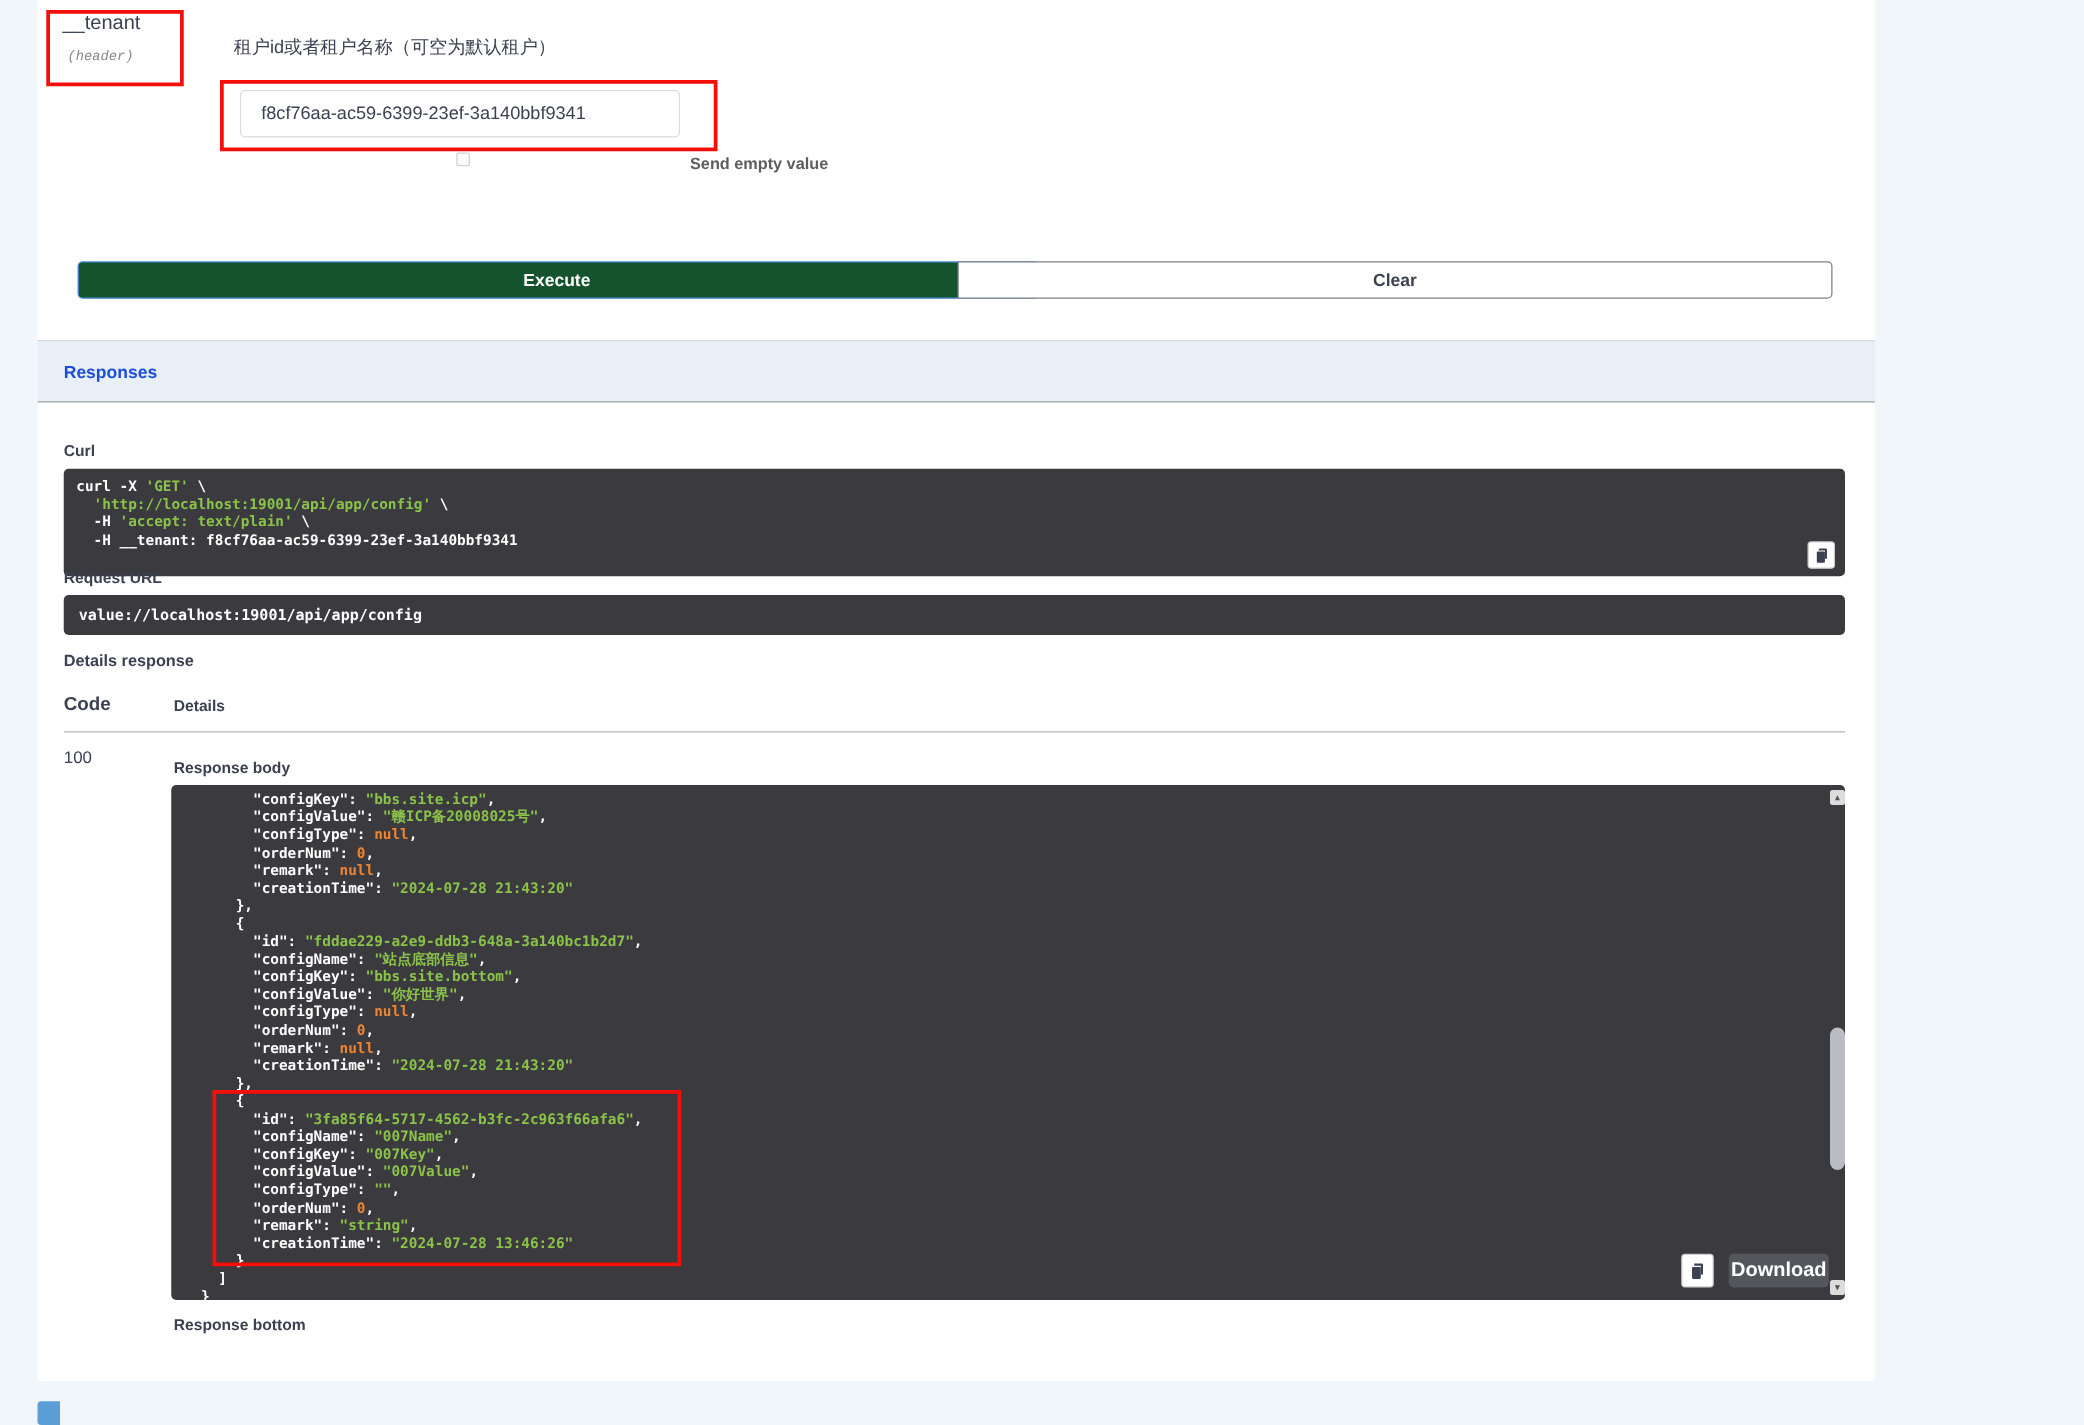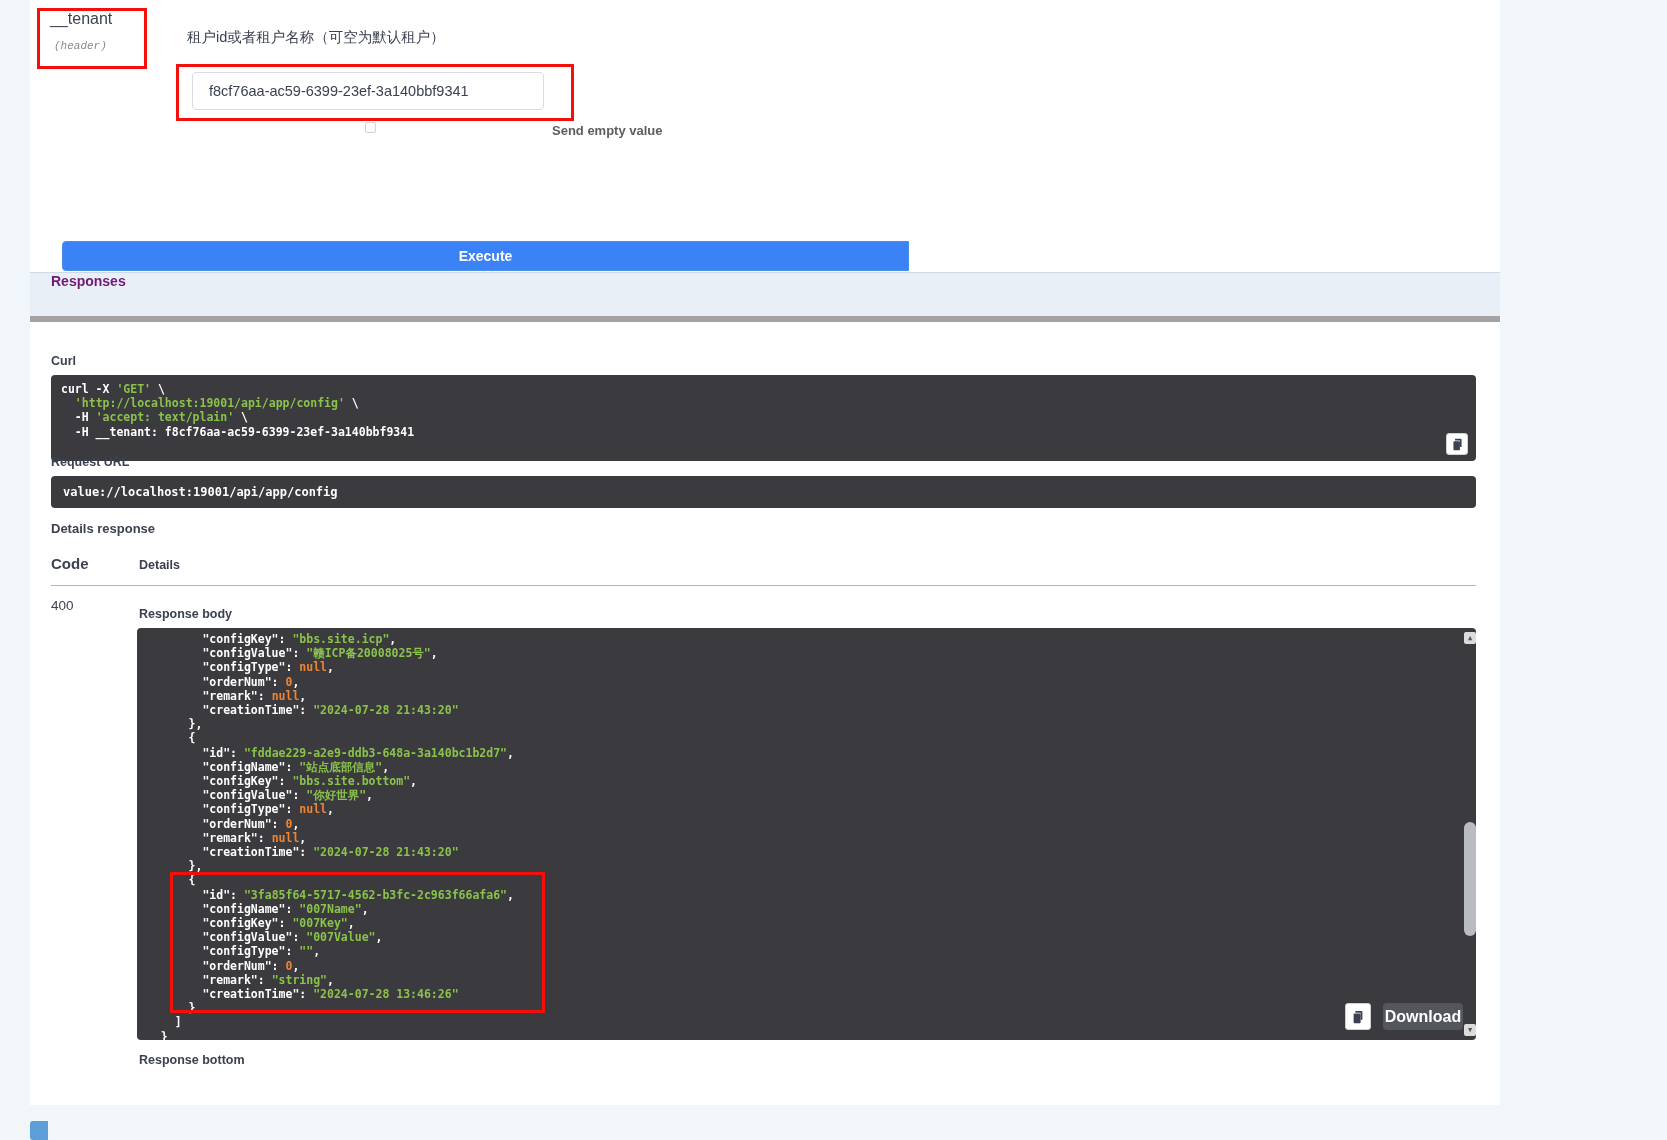--- a/index.html
+++ b/index.html
@@ -25,38 +25,37 @@
   }
   .send-empty-checkbox {
     position:absolute; left:335px; top:122px; width:11px; height:11px;
     border:1px solid #d2d2d2; background:#fbfbfb; border-radius:2px;
   }
   .send-empty-label {
     position:absolute; left:522px; top:123px; font-size:13px; font-weight:bold; color:#5e5e5e;
   }
   
   .btn-execute {
-    position:absolute; left:32px; top:209px; width:847px; height:30px;
-    background:#3b82f6; color:#fff; font-weight:bold; font-size:14px;
+    position:absolute; left:32px; top:209px; width:767px; height:30px;
+    background:#14532d; color:#fff; font-weight:bold; font-size:14px;
     border:1px solid #4990e2; border-radius:4px 0 0 4px; cursor:pointer;
     font-family:"Liberation Sans", sans-serif;
-    margin-top:32px;
   }
   .btn-clear {
     position:absolute; left:736px; top:209px; width:700px; height:30px;
     background:#fff; color:#3b4151; font-weight:bold; font-size:14px;
     border:1px solid #7d8086; border-radius:0 4px 4px 0; cursor:pointer;
     font-family:"Liberation Sans", sans-serif;
   }
   
   .responses-header {
     position:absolute; left:0; top:272px; width:1470px; height:50px;
-    background:#e8eff7; border-top:1px solid #cfd9e3; border-bottom:6px solid #a3a3a3;
-    display:flex; align-items:flex-start; padding-left:21px;
-    font-size:14px; font-weight:bold; color:#701a75;
+    background:#e8eff7; border-top:1px solid #cfd9e3; border-bottom:1px solid #a3a3a3;
+    display:flex; align-items:center; padding-left:21px;
+    font-size:14px; font-weight:bold; color:#1d4ed8;
   }
   .lbl { position:absolute; font-size:12.5px; font-weight:bold; color:#3b4151; }
   .lbl-curl   { left:21px; top:354px; }
   .lbl-requrl { left:21px; top:455px; }
   .lbl-server { left:21px; top:521px; font-size:13px; }
   .lbl-code   { left:21px; top:555px; font-size:15px; }
   .lbl-details{ left:109px; top:558px; }
   .lbl-respbody { left:109px; top:607px; }
   .lbl-respheaders { left:109px; top:1053px; }
   .table-divider { position:absolute; left:21px; top:585px; width:1425px; border-bottom:1px solid #b4b4b4; }
@@ -117,20 +116,21 @@
   <div class="content">
 
     <div class="param-name">__tenant</div>
     <div class="param-in">(header)</div>
     <div class="param-desc">租户id或者租户名称（可空为默认租户）</div>
     <input class="param-input" type="text" value="f8cf76aa-ac59-6399-23ef-3a140bbf9341" style="">
     <span class="send-empty-checkbox"></span>
     <span class="send-empty-label">Send empty value</span>
 
     <button class="btn-execute">Execute</button>
+    <button class="btn-clear">Clear</button>
 
     <div class="responses-header">
       <span>Responses</span>
     </div>
 
     <div class="lbl lbl-curl">Curl</div>
     <div class="code-dark curl-block">
       <pre id="curl-code"><div class="code-line"><span class="tok-p">curl -X </span><span class="tok-s">'GET'</span><span class="tok-p"> \</span></div><div class="code-line"><span class="tok-p">  </span><span class="tok-s">'http://localhost:19001/api/app/config'</span><span class="tok-p"> \</span></div><div class="code-line"><span class="tok-p">  -H </span><span class="tok-s">'accept: text/plain'</span><span class="tok-p"> \</span></div><div class="code-line"><span class="tok-p">  -H __tenant: f8cf76aa-ac59-6399-23ef-3a140bbf9341</span></div></pre>
       <div class="copy-btn copy-curl">
         <svg width="13" height="13" viewBox="0 0 16 16">
@@ -142,21 +142,21 @@
 
     <div class="lbl lbl-requrl">Request URL</div>
     <div class="code-dark url-block">
       <span class="tok-p">value://localhost:19001/api/app/config</span>
     </div>
 
     <div class="lbl lbl-server">Details response</div>
     <div class="lbl lbl-code">Code</div>
     <div class="lbl lbl-details">Details</div>
     <div class="table-divider"></div>
-    <div class="status-code">400</div>
+    <div class="status-code">100</div>
 
     <div class="lbl lbl-respbody">Response body</div>
     <div class="code-dark respbody-block">
       <pre id="response-body-code"><div class="code-line"><span class="tok-p">        "configKey": </span><span class="tok-s">"bbs.site.icp"</span><span class="tok-p">,</span></div><div class="code-line"><span class="tok-p">        "configValue": </span><span class="tok-s">"赣ICP备20008025号"</span><span class="tok-p">,</span></div><div class="code-line"><span class="tok-p">        "configType": </span><span class="tok-l">null</span><span class="tok-p">,</span></div><div class="code-line"><span class="tok-p">        "orderNum": </span><span class="tok-l">0</span><span class="tok-p">,</span></div><div class="code-line"><span class="tok-p">        "remark": </span><span class="tok-l">null</span><span class="tok-p">,</span></div><div class="code-line"><span class="tok-p">        "creationTime": </span><span class="tok-s">"2024-07-28 21:43:20"</span></div><div class="code-line"><span class="tok-p">      },</span></div><div class="code-line"><span class="tok-p">      {</span></div><div class="code-line"><span class="tok-p">        "id": </span><span class="tok-s">"fddae229-a2e9-ddb3-648a-3a140bc1b2d7"</span><span class="tok-p">,</span></div><div class="code-line"><span class="tok-p">        "configName": </span><span class="tok-s">"站点底部信息"</span><span class="tok-p">,</span></div><div class="code-line"><span class="tok-p">        "configKey": </span><span class="tok-s">"bbs.site.bottom"</span><span class="tok-p">,</span></div><div class="code-line"><span class="tok-p">        "configValue": </span><span class="tok-s">"你好世界"</span><span class="tok-p">,</span></div><div class="code-line"><span class="tok-p">        "configType": </span><span class="tok-l">null</span><span class="tok-p">,</span></div><div class="code-line"><span class="tok-p">        "orderNum": </span><span class="tok-l">0</span><span class="tok-p">,</span></div><div class="code-line"><span class="tok-p">        "remark": </span><span class="tok-l">null</span><span class="tok-p">,</span></div><div class="code-line"><span class="tok-p">        "creationTime": </span><span class="tok-s">"2024-07-28 21:43:20"</span></div><div class="code-line"><span class="tok-p">      },</span></div><div class="code-line"><span class="tok-p">      {</span></div><div class="code-line"><span class="tok-p">        "id": </span><span class="tok-s">"3fa85f64-5717-4562-b3fc-2c963f66afa6"</span><span class="tok-p">,</span></div><div class="code-line"><span class="tok-p">        "configName": </span><span class="tok-s">"007Name"</span><span class="tok-p">,</span></div><div class="code-line"><span class="tok-p">        "configKey": </span><span class="tok-s">"007Key"</span><span class="tok-p">,</span></div><div class="code-line"><span class="tok-p">        "configValue": </span><span class="tok-s">"007Value"</span><span class="tok-p">,</span></div><div class="code-line"><span class="tok-p">        "configType": </span><span class="tok-s">""</span><span class="tok-p">,</span></div><div class="code-line"><span class="tok-p">        "orderNum": </span><span class="tok-l">0</span><span class="tok-p">,</span></div><div class="code-line"><span class="tok-p">        "remark": </span><span class="tok-s">"string"</span><span class="tok-p">,</span></div><div class="code-line"><span class="tok-p">        "creationTime": </span><span class="tok-s">"2024-07-28 13:46:26"</span></div><div class="code-line"><span class="tok-p">      }</span></div><div class="code-line"><span class="tok-p">    ]</span></div><div class="code-line"><span class="tok-p">  }</span></div></pre>
       <div class="sb-arrow sb-up">▲</div>
       <div class="sb-thumb"></div>
       <div class="sb-arrow sb-down">▼</div>
       <div class="copy-btn copy-body">
         <svg width="14" height="14" viewBox="0 0 16 16">
           <path fill="#3b4151" d="M5 1h7a1 1 0 0 1 1 1v9h-2V3H5V1z"></path>

